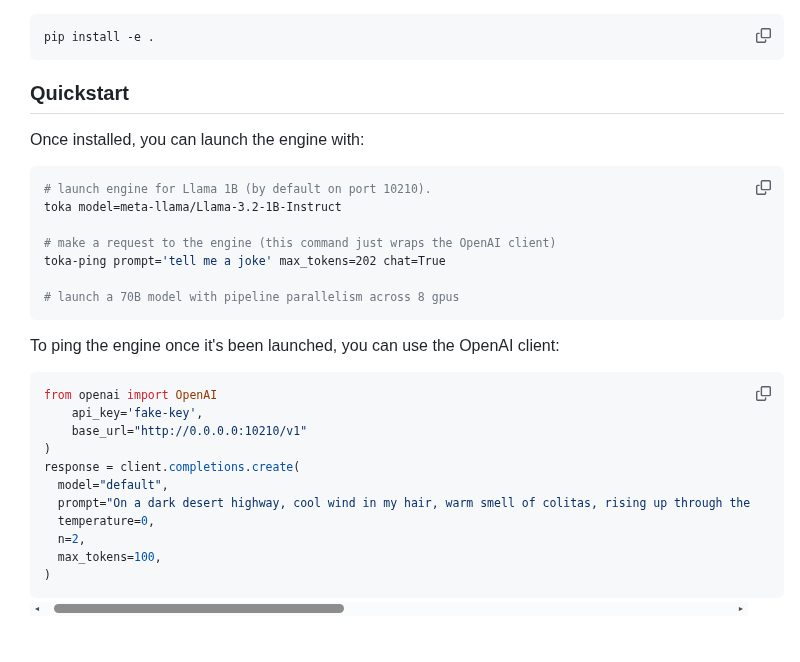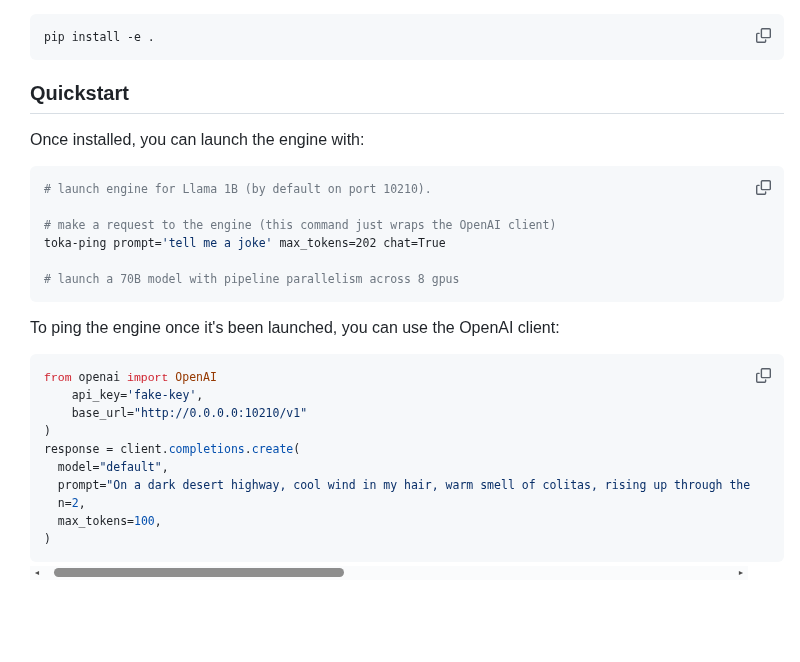--- a/index.html
+++ b/index.html
@@ -31,21 +31,21 @@
     line-height: 18px;
   }
   .code-line {
     white-space: pre;
     height: 18px;
     overflow: hidden;
   }
   .tk-pl { color: var(--c-text, #1f2328); }
   .tk-c  { color: var(--c-comment, #6e7781); }
   .tk-s  { color: var(--c-string, #0a3069); }
-  .tk-k  { color: var(--c-keyword, #cf222e); font-family: Liberation Mono, monospace; }
+  .tk-k  { color: var(--c-keyword, #cf222e); }
   .tk-c1 { color: var(--c-constant, #0550ae); }
   .tk-v  { color: var(--c-variable, #953800); }
   h2.quickstart {
     font-size: 20px;
     font-weight: 700;
     color: var(--c-heading, #1f2328);
     margin: 22px 0 16px 0;
     padding-bottom: 8px;
     border-bottom: 1px solid var(--c-border, #d8dee4);
   }
@@ -120,20 +120,21 @@
     </button>
   </div>
 
   <h2 class="quickstart">Quickstart</h2>
 
   <p class="body-text">Once installed, you can launch the engine with:</p>
 
   <div class="codeblock">
     <div class="code-lines">
         <div class="code-line"><span class="tk-c"># launch engine for Llama 1B (by default on port 10210).</span></div>
+        <div class="code-line"><span class="tk-pl">toka model=meta-llama/Llama-3.2-1B-Instruct</span></div>
         <div class="code-line">&nbsp;</div>
         <div class="code-line"><span class="tk-c"># make a request to the engine (this command just wraps the OpenAI client)</span></div>
         <div class="code-line"><span class="tk-pl">toka-ping prompt=</span><span class="tk-s">'tell me a joke'</span><span class="tk-pl"> max_tokens=202 chat=True</span></div>
         <div class="code-line">&nbsp;</div>
         <div class="code-line"><span class="tk-c"># launch a 70B model with pipeline parallelism across 8 gpus</span></div>
       </div>
     <button class="copy-btn">
       <svg width="15" height="15" viewBox="0 0 16 16" fill="currentColor" aria-hidden="true">
         <path d="M0 6.75C0 5.784.784 5 1.75 5h1.5a.75.75 0 0 1 0 1.5h-1.5a.25.25 0 0 0-.25.25v7.5c0 .138.112.25.25.25h7.5a.25.25 0 0 0 .25-.25v-1.5a.75.75 0 0 1 1.5 0v1.5A1.75 1.75 0 0 1 9.25 16h-7.5A1.75 1.75 0 0 1 0 14.25Z"></path>
         <path d="M5 1.75C5 .784 5.784 0 6.75 0h7.5C15.216 0 16 .784 16 1.75v7.5A1.75 1.75 0 0 1 14.25 11h-7.5A1.75 1.75 0 0 1 5 9.25Zm1.75-.25a.25.25 0 0 0-.25.25v7.5c0 .138.112.25.25.25h7.5a.25.25 0 0 0 .25-.25v-7.5a.25.25 0 0 0-.25-.25Z"></path>
@@ -146,20 +147,21 @@
   <div class="block-with-scroll">
     <div class="codeblock">
       <div class="code-lines">
           <div class="code-line"><span class="tk-k">from</span><span class="tk-pl"> openai </span><span class="tk-k">import</span><span class="tk-v"> OpenAI</span></div>
           <div class="code-line"><span class="tk-pl">    api_key=</span><span class="tk-s">'fake-key'</span><span class="tk-pl">,</span></div>
           <div class="code-line"><span class="tk-pl">    base_url=</span><span class="tk-s">"http://0.0.0.0:10210/v1"</span></div>
           <div class="code-line"><span class="tk-pl">)</span></div>
           <div class="code-line"><span class="tk-pl">response = client.</span><span class="tk-c1">completions</span><span class="tk-pl">.</span><span class="tk-c1">create</span><span class="tk-pl">(</span></div>
           <div class="code-line"><span class="tk-pl">  model=</span><span class="tk-s">"default"</span><span class="tk-pl">,</span></div>
           <div class="code-line"><span class="tk-pl">  prompt=</span><span class="tk-s">"On a dark desert highway, cool wind in my hair, warm smell of colitas, rising up through the</span></div>
+          <div class="code-line"><span class="tk-pl">  temperature=</span><span class="tk-c1">0</span><span class="tk-pl">,</span></div>
           <div class="code-line"><span class="tk-pl">  n=</span><span class="tk-c1">2</span><span class="tk-pl">,</span></div>
           <div class="code-line"><span class="tk-pl">  max_tokens=</span><span class="tk-c1">100</span><span class="tk-pl">,</span></div>
           <div class="code-line"><span class="tk-pl">)</span></div>
         </div>
       <button class="copy-btn">
         <svg width="15" height="15" viewBox="0 0 16 16" fill="currentColor" aria-hidden="true">
           <path d="M0 6.75C0 5.784.784 5 1.75 5h1.5a.75.75 0 0 1 0 1.5h-1.5a.25.25 0 0 0-.25.25v7.5c0 .138.112.25.25.25h7.5a.25.25 0 0 0 .25-.25v-1.5a.75.75 0 0 1 1.5 0v1.5A1.75 1.75 0 0 1 9.25 16h-7.5A1.75 1.75 0 0 1 0 14.25Z"></path>
           <path d="M5 1.75C5 .784 5.784 0 6.75 0h7.5C15.216 0 16 .784 16 1.75v7.5A1.75 1.75 0 0 1 14.25 11h-7.5A1.75 1.75 0 0 1 5 9.25Zm1.75-.25a.25.25 0 0 0-.25.25v7.5c0 .138.112.25.25.25h7.5a.25.25 0 0 0 .25-.25v-7.5a.25.25 0 0 0-.25-.25Z"></path>
         </svg>
       </button>

